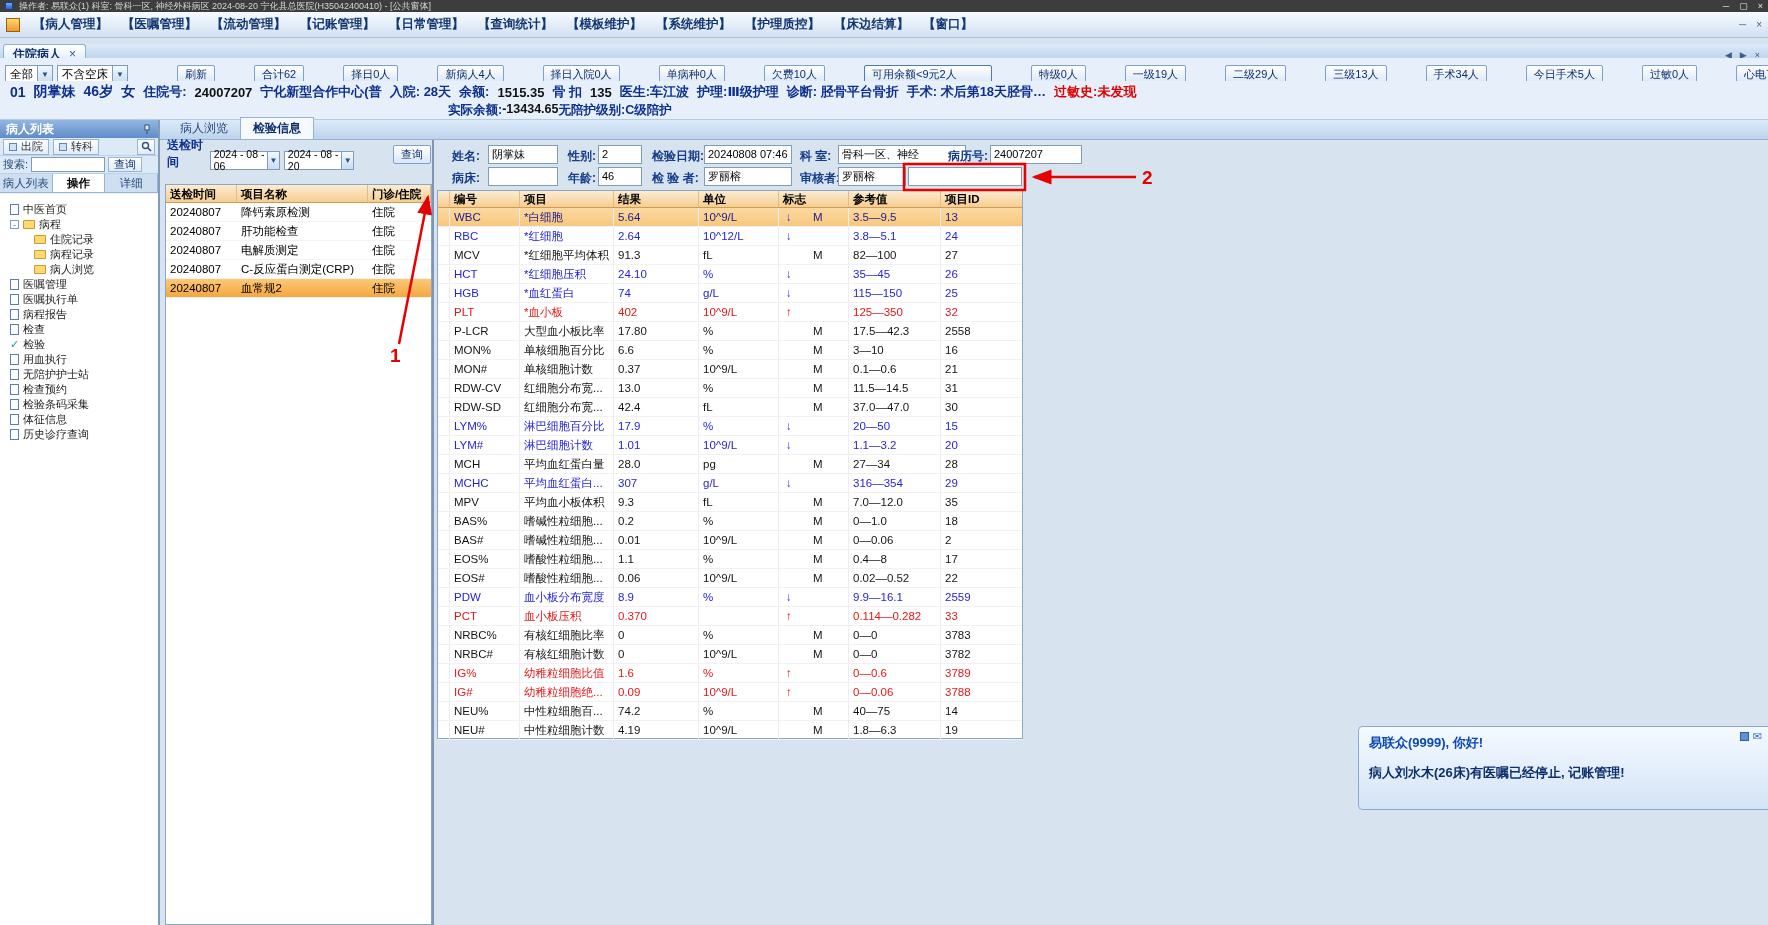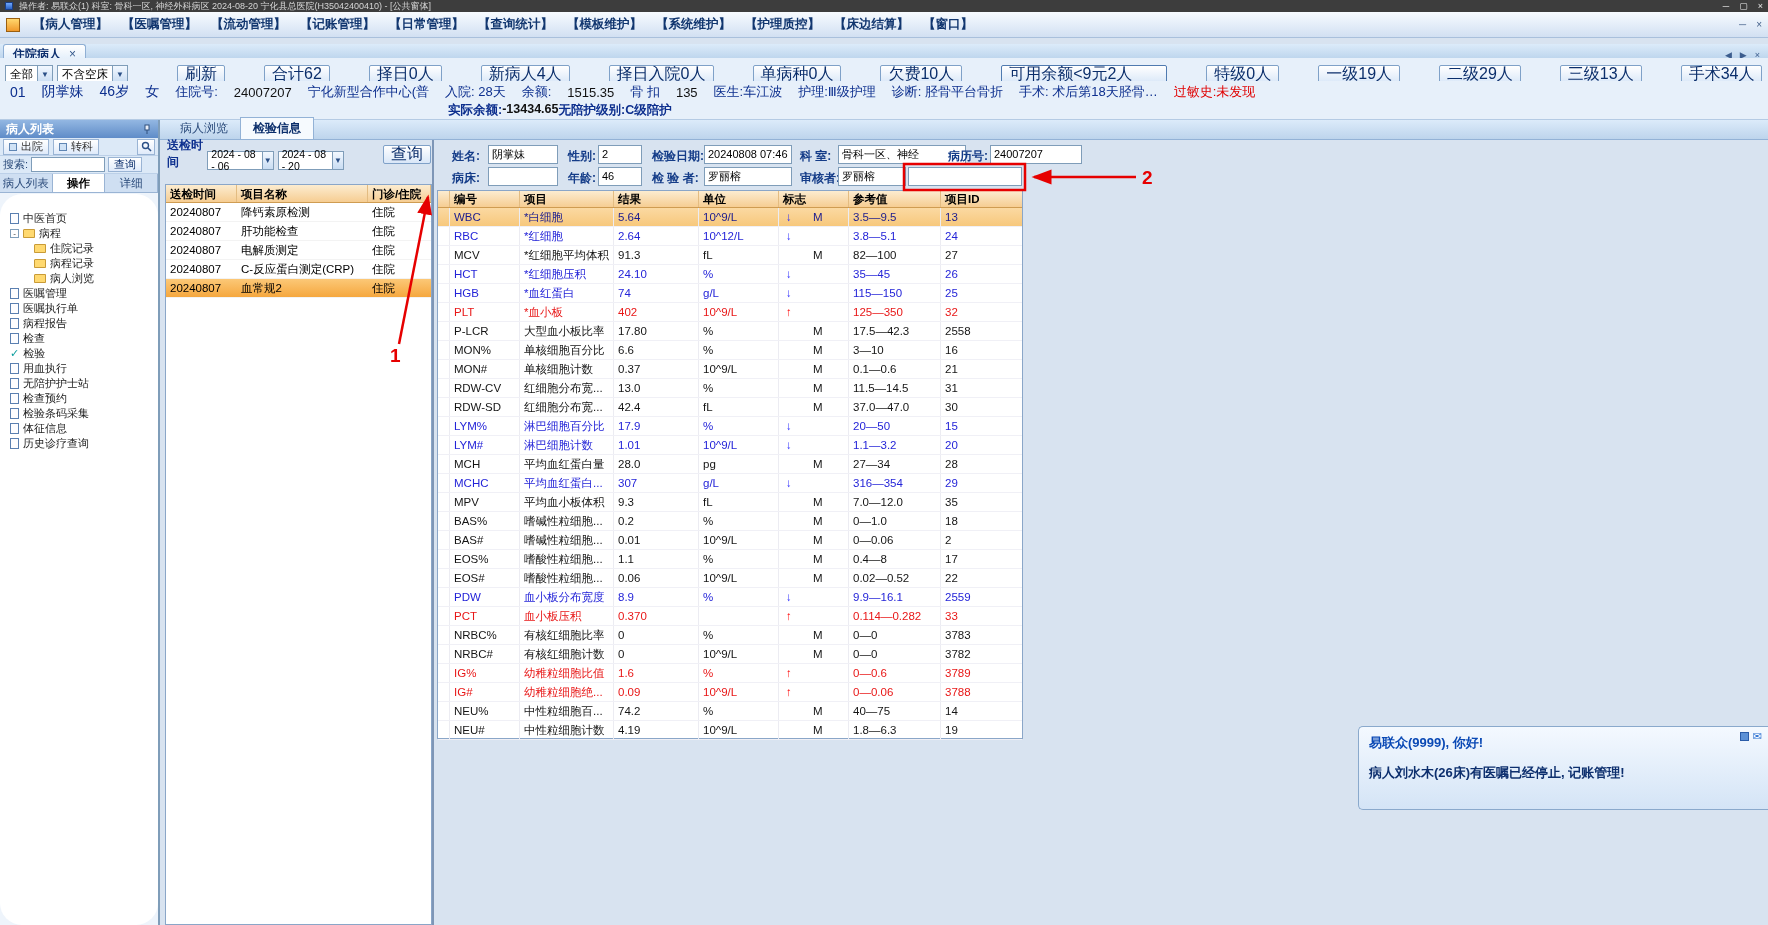--- a/index.html
+++ b/index.html
@@ -26,47 +26,47 @@
   .tab-close { color:#365a8c; font-weight:normal; }
   .tab-nav { margin-left:auto; display:flex; gap:8px; padding:0 8px 3px 0; color:#3c5d8e; font-size:9px; }
 
   
   .toolbar { position:absolute; left:0; top:58px; right:0; height:23px; background:#e7f0fa; display:flex; align-items:center; gap:4px; padding:16px 5px; }
   .xp-select { background:#fff; border:1px solid #7f9db9; height:19px; display:flex; align-items:center; position:relative; padding-left:4px; font-size:11.5px; }
   .xp-select .sel-text { flex:1; white-space:nowrap; }
   .xp-select .dd { width:15px; height:17px; background:linear-gradient(#f2f8ff,#c8dcf2); border-left:1px solid #7f9db9; text-align:center; font-size:8px; color:#2a4f86; line-height:17px; margin-left:4px; }
   .w-ward { width:62px; } .w-bed { width:76px; }
   .tb-sep { width:1px; height:17px; background:#a9c0da; margin:0 3px; }
-  .xp-btn { height:19px; border:1px solid #7fa1c8; border-radius:2px; background:linear-gradient(#ffffff,#d9e7f8); padding:0 7px; display:inline-flex; align-items:center; color:#0b2e6b; font-size:16px; white-space:nowrap;margin-left:35px; }
+  .xp-btn { height:19px; border:1px solid #7fa1c8; border-radius:2px; background:linear-gradient(#ffffff,#d9e7f8); padding:0 7px; display:inline-flex; align-items:center; color:#0b2e6b; font-size:11px; white-space:nowrap;margin-left:35px; }
   .xp-btn.wide { padding-right:34px; border-color:#4f7ab0; }
 
   
   .patient-bar { position:absolute; left:0; top:81px; right:0; height:39px; background:#e7f0fa; border-bottom:1px solid #b5cbe4; }
-  .p-line1 { display:flex; gap:16px; align-items:center; padding:2px 10px 0 10px; font-weight:normal; font-size:13px; white-space:nowrap; }
+  .p-line1 { display:flex; gap:8px; align-items:center; padding:2px 10px 0 10px; font-weight:bold; font-size:13px; white-space:nowrap; }
   .p-line2 { display:flex; padding-left:448px; font-weight:bold; font-size:12.5px; margin-top:1px; white-space:nowrap; }
   .seg.n  { color:#0d2f8e; }
   .seg.nb { color:#0d2f8e; font-size:14px; }
   .seg.k  { color:#111; }
   .seg.r  { color:#e00000; }
 
   
   .sidebar { position:absolute; left:0; top:120px; width:160px; bottom:0; background:#eef4fb; border-right:2px solid #7f9db9; }
   .sb-header { height:18px; background:linear-gradient(#93b7e2,#5f8cc8); color:#fff; font-weight:bold; font-size:12px; display:flex; align-items:center; padding:0 6px; }
   .sb-pin { margin-left:auto; }
   .sb-btnrow { height:18px; display:flex; align-items:center; gap:4px; padding:1px 3px; background:#dce9f7; border-bottom:1px solid #bcd0e8; }
   .sb-toggle { border:1px solid #9ab4d4; background:linear-gradient(#fff,#dfeafa); height:16px; padding:0 5px; display:inline-flex; gap:4px; align-items:center; font-size:11px; color:#333; }
   .mini-ic { width:8px; height:8px; background:#cfe2f6; border:1px solid #5f86b4; }
   .sb-mag { margin-left:auto; border:1px solid #9ab4d4; background:linear-gradient(#fff,#dfeafa); width:18px; height:16px; display:flex; align-items:center; justify-content:center; }
   .sb-search { height:18px; display:flex; align-items:center; gap:3px; padding:0 3px; background:#dce9f7; border-bottom:1px solid #bcd0e8; font-size:11px; color:#2a4a7a; }
   .sb-input { width:74px; height:15px; border:1px solid #7f9db9; font-size:11px; padding:0 2px; background:#fff; }
   .sb-query { border:1px solid #9ab4d4; background:linear-gradient(#fff,#dfeafa); height:15px; padding:0 5px; font-size:11px; color:#0b2e6b; display:inline-flex; align-items:center; }
   .sb-tabs { display:flex; height:19px; background:#cfdff2; border-bottom:1px solid #9ab4d4; }
   .sb-tab { flex:1; text-align:center; line-height:18px; font-size:11.5px; color:#2a4a7a; border-right:1px solid #9ab4d4; }
   .sb-tab.active { background:#fff; font-weight:bold; color:#000; }
-  .tree { position:absolute; left:0; right:0; top:74px; bottom:0; background:#fff; padding-top:17px; overflow:hidden;border-radius:22px; }
+  .tree { position:absolute; left:0; right:0; top:74px; bottom:0; background:#fff; padding-top:8px; overflow:hidden; }
   .tree-item { height:15px; display:flex; align-items:center; gap:4px; font-size:11px; color:#222; padding-left:10px; white-space:nowrap; }
   .tree-item.lvl2 { padding-left:34px; }
   .expand-box { width:9px; height:9px; border:1px solid #7f9db9; background:#fff; font-size:8px; line-height:7px; text-align:center; color:#333; }
   .ti-icon { display:inline-block; }
   .ti-icon.doc { width:9px; height:11px; background:#fdfdff; border:1px solid #5a7fb0; }
   .ti-icon.folder { width:12px; height:9px; background:#ffd970; border:1px solid #c99b37; border-radius:1px 0 0 0; }
   .ti-icon.check { color:#0a9d9d; font-weight:bold; font-size:11px; width:auto; }
 
   
   .main-bg { position:absolute; left:160px; top:120px; right:0; bottom:0; background:#d8e3f0; }

